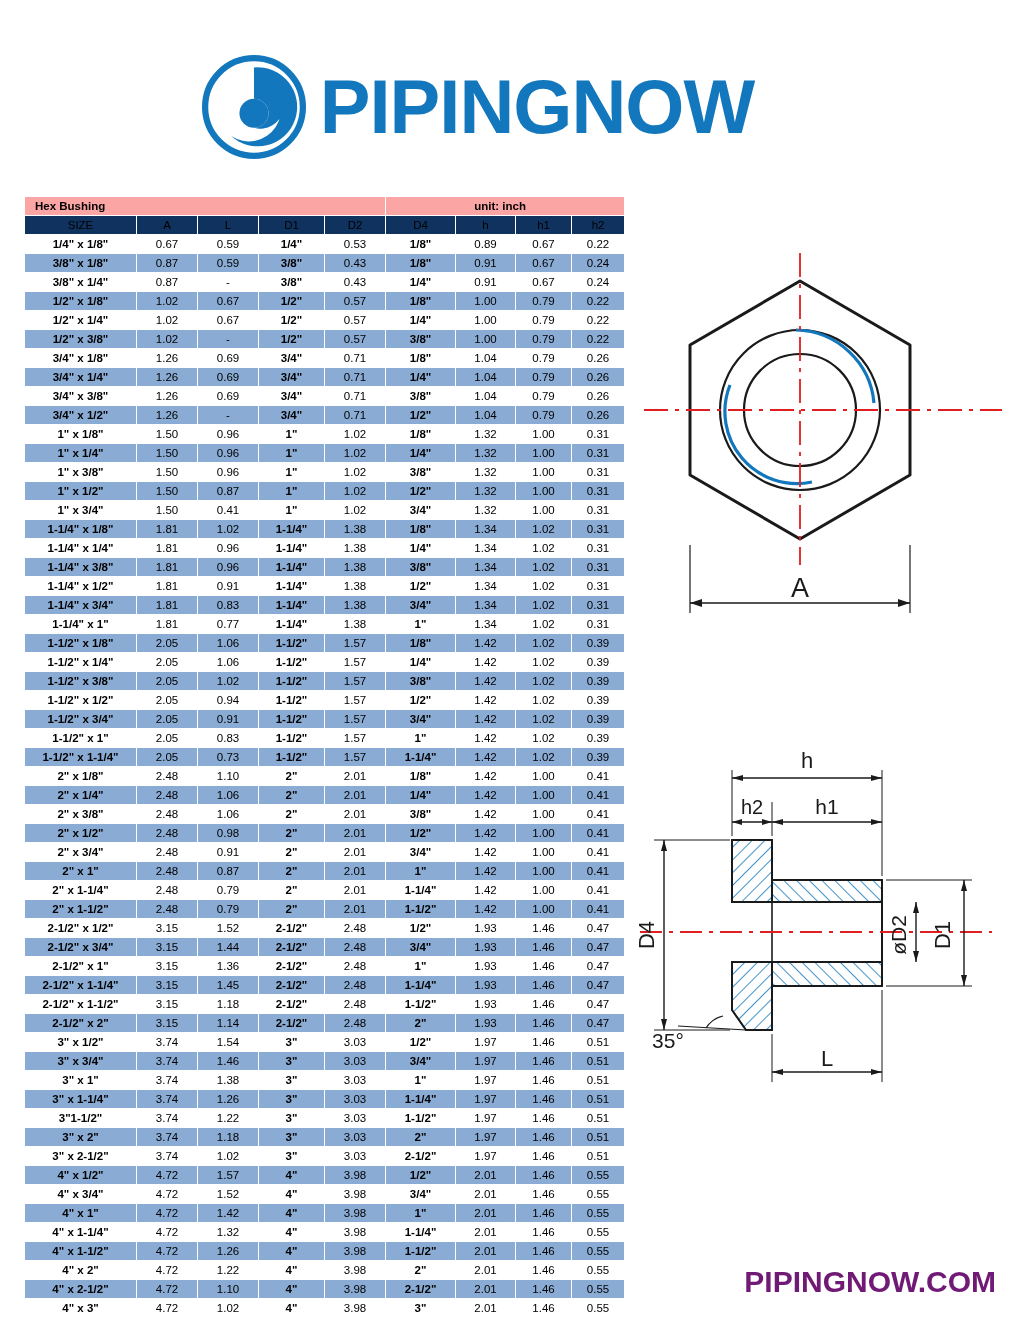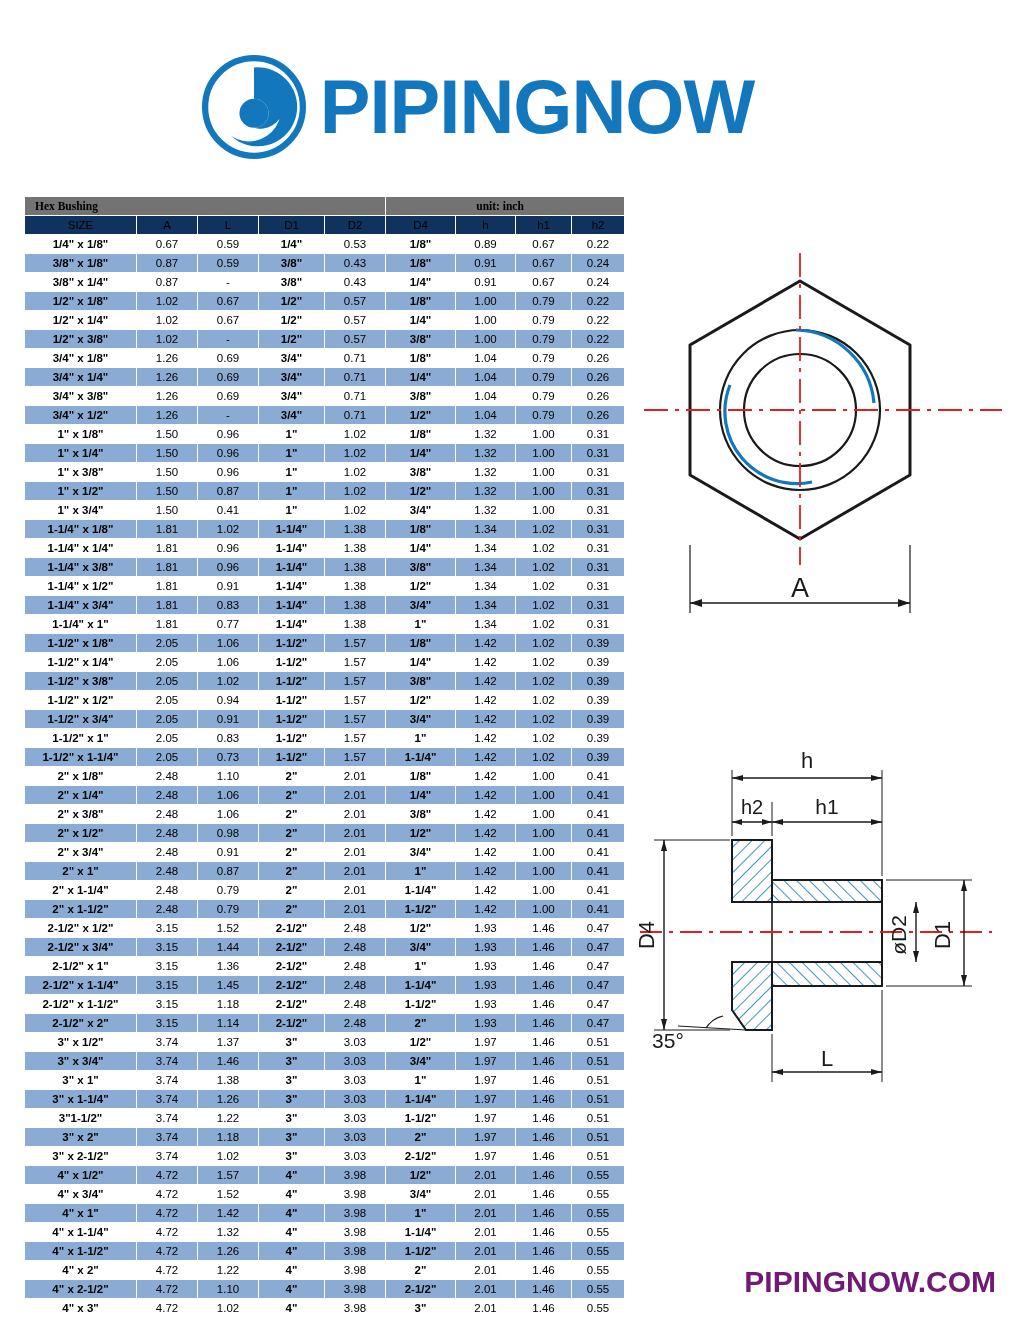--- a/index.html
+++ b/index.html
@@ -55,25 +55,24 @@
   }
   table.spec td, table.spec th {
     border: 1px solid #ffffff;
     text-align: center;
     font-size: 11.5px;
     height: 18px;
     padding: 0;
     color: #000000;
   }
   .title-row td {
-    background: #737373;
+    background: #fca5a5;
     color: #ffffff;
     border: none;
     height: 30px;
-    font-family: Liberation Serif, serif;
   }
   .title-left {
     text-align: left !important;
     padding-left: 10px !important;
     font-size: 17px;
     font-weight: bold;
   }
   .title-right {
     text-align: left;
     padding-right: 10px !important;
@@ -630,21 +629,21 @@
           <td class="c3">2-1/2"</td>
           <td class="c4">2.48</td>
           <td class="c5">2"</td>
           <td class="c6">1.93</td>
           <td class="c7">1.46</td>
           <td class="c8">0.47</td>
         </tr>
         <tr class="odd">
           <td class="c0">3" x 1/2"</td>
           <td class="c1">3.74</td>
-          <td class="c2">1.37</td>
+          <td class="c2">1.54</td>
           <td class="c3">3"</td>
           <td class="c4">3.03</td>
           <td class="c5">1/2"</td>
           <td class="c6">1.97</td>
           <td class="c7">1.46</td>
           <td class="c8">0.51</td>
         </tr>
         <tr class="even">
           <td class="c0">3" x 3/4"</td>
           <td class="c1">3.74</td>

